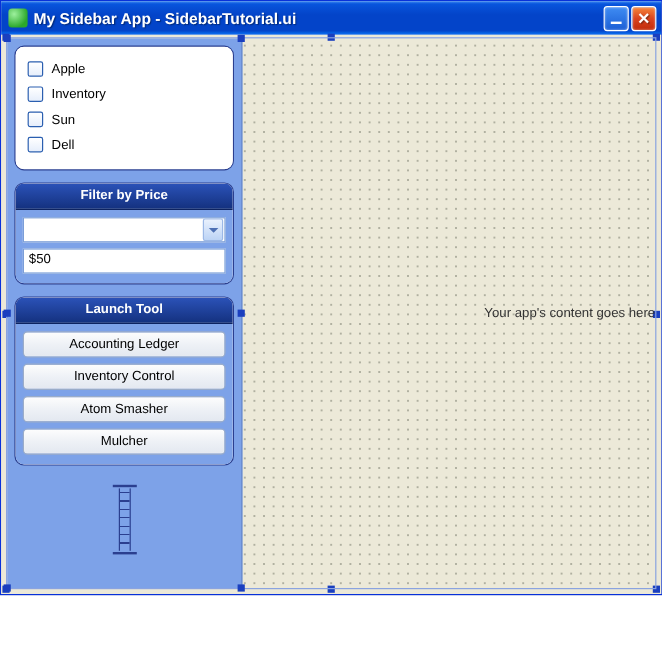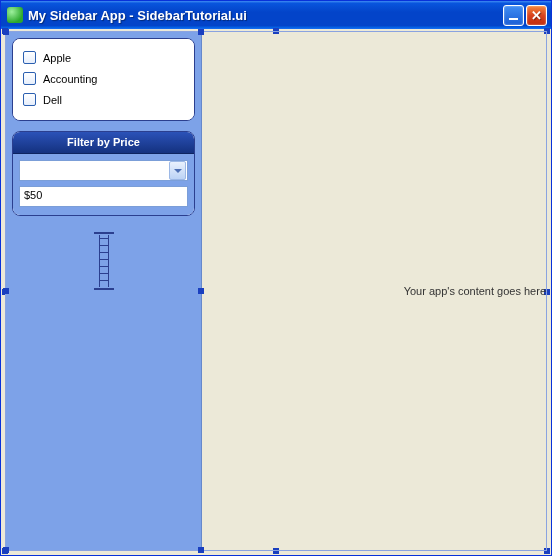--- a/index.html
+++ b/index.html
@@ -7,21 +7,21 @@
     margin: 0;
     font-family: Tahoma, sans-serif;
     font-size: 11px;
     background: #fff;
     width: 552px;
     height: 556px;
     overflow: hidden;
   }
   .window {
     width: 552px;
-    height: 556px;
+    height: 496px;
     border: 1px solid #0831d9;
     background: #ece9d8;
     display: flex;
     flex-direction: column;
   }
   .titlebar {
     height: 28px;
     background: linear-gradient(to bottom, #3f8cf3 0%, #0855dd 8%, #0344c9 40%, #0344c9 88%, #0562e6 95%, #1a6ef2 100%);
     display: flex;
     align-items: center;
@@ -258,21 +258,25 @@
         <div class="sb-handle sbh-bl"></div>
 
         <div class="panel">
           <div class="panel-body">
             <div class="chk-row">
               <div class="chk"></div>
               <span>Apple</span>
             </div>
             <div class="chk-row">
               <div class="chk"></div>
-              <span>Accounting</span>
+              <span>Inventory</span>
+            </div>
+            <div class="chk-row">
+              <div class="chk"></div>
+              <span>Sun</span>
             </div>
             <div class="chk-row">
               <div class="chk"></div>
               <span>Dell</span>
             </div>
           </div>
         </div>
 
         <div class="panel">
           <div class="panel-header">Filter by Price</div>
@@ -281,20 +285,29 @@
               <div class="combo-val">$50</div>
               <div class="combo-btn"></div>
             </div>
             <div class="combo">
               <div class="combo-val">$99</div>
               <div class="combo-btn"></div>
             </div>
           </div>
         </div>
 
+        <div class="panel">
+          <div class="panel-header">Launch Tool</div>
+          <div class="panel-body blue">
+            <div class="tool-btn">Accounting Ledger</div>
+            <div class="tool-btn">Inventory Control</div>
+            <div class="tool-btn">Atom Smasher</div>
+            <div class="tool-btn">Mulcher</div>
+          </div>
+        </div>
 
         <div class="spring">
           <div class="coil"></div>
         </div>
       </div>
 
       <div class="content-area">
         <span>Your app's content goes here</span>
       </div>
 

